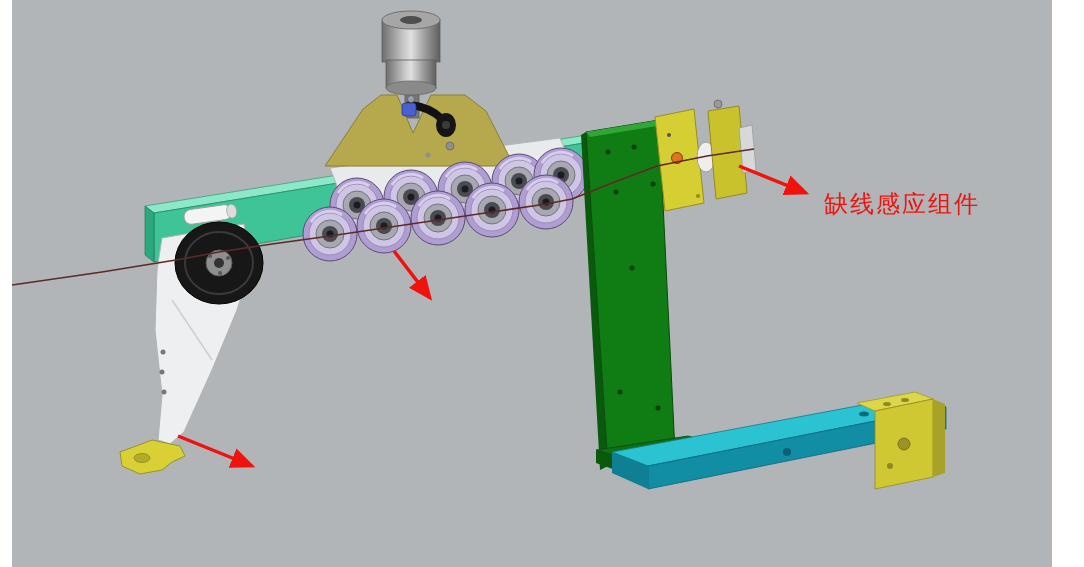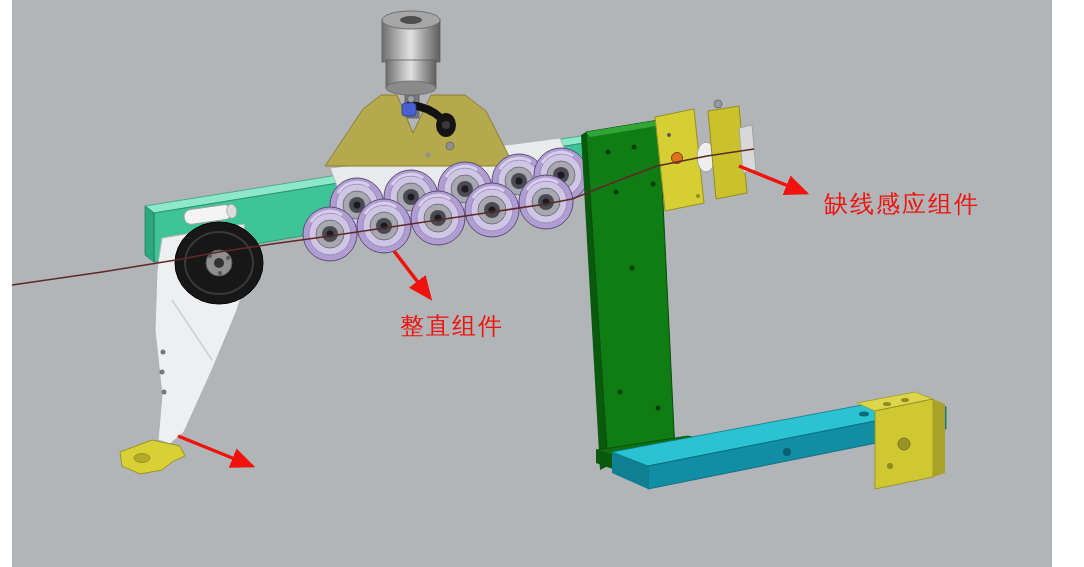--- a/index.html
+++ b/index.html
@@ -167,14 +167,13 @@
     <polyline points="0,285 90,272 170,259 207,252 260,244 318,236 372,228 426,220 480,212 534,204 560,199 600,183 645,166 695,156 742,149" fill="none" stroke="#5e2a28" stroke-width="1.6"></polyline>
 
     <g>
       <line x1="382" y1="251" x2="418" y2="298" stroke="#f0120d" stroke-width="3.5" marker-end="url(#arrowhead)"></line>
       <line x1="727" y1="166" x2="794" y2="193" stroke="#f0120d" stroke-width="3.5" marker-end="url(#arrowhead)"></line>
       <line x1="166" y1="436" x2="240" y2="466" stroke="#f0120d" stroke-width="3.5" marker-end="url(#arrowhead)"></line>
     </g>
   </svg>
 
   <div id="label-sensor" class="annotation-label">缺线感应组件</div>
-  <div id="label-straighten" class="annotation-label">整直组件</div>
 </div>
 
 </body></html>

